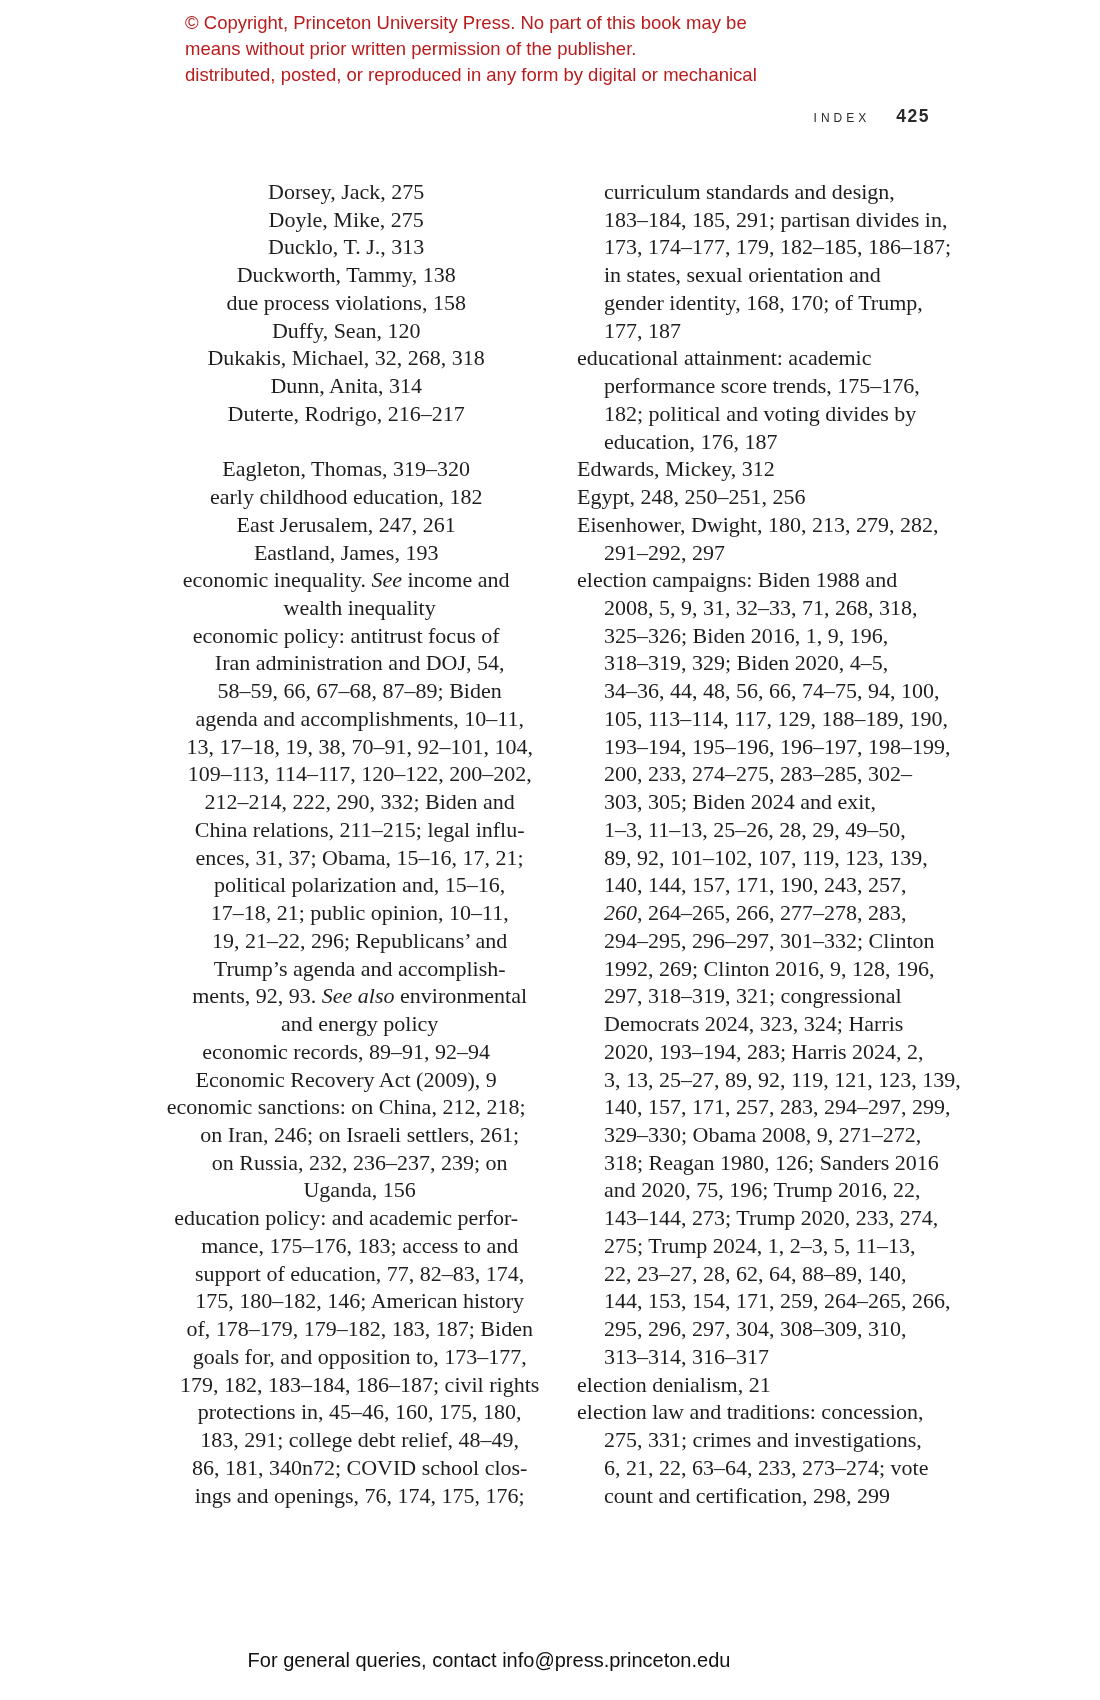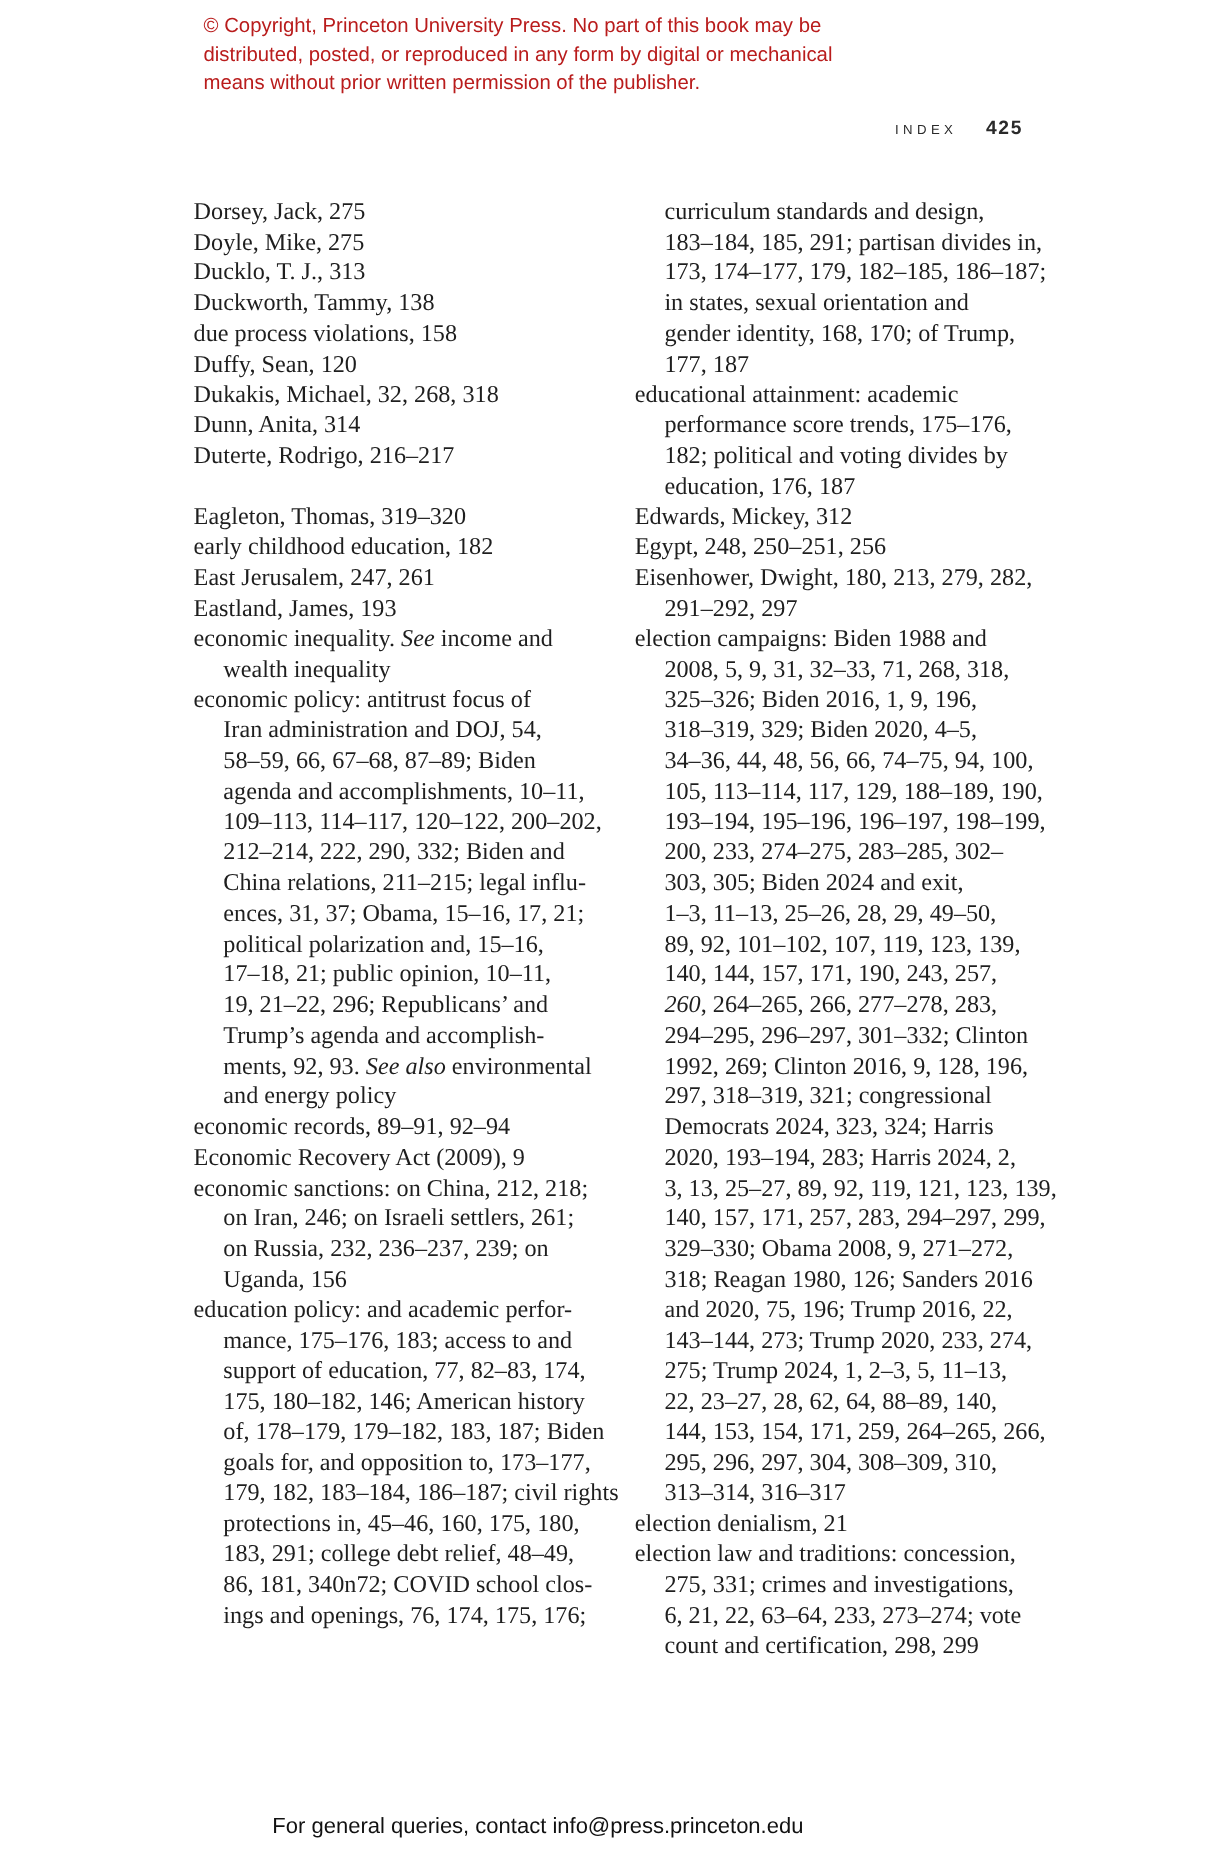--- a/index.html
+++ b/index.html
@@ -43,42 +43,42 @@
     font-weight: bold;
     letter-spacing: 1.5px;
   }
   .col {
     position: absolute;
     top: 178px;
     font-size: 22px;
     line-height: 27.74px;
     white-space: nowrap;
   }
-  .col-left  { left: 176px; }
+  .col-left  { left: 153px; text-align: center; }
   .col-right { left: 577px; }
   .index-line.indent { padding-left: 27px; }
   .footer {
     position: absolute;
     top: 1647px;
     left: 0;
     width: 978px;
     text-align: center;
     font-family: "Liberation Sans", sans-serif;
     font-size: 20px;
     line-height: 26px;
     color: #111111;
   }
 </style>
 </head>
 <body>
 
 <div class="copyright">
   <div>© Copyright, Princeton University Press. No part of this book may be</div>
+  <div>means without prior written permission of the publisher.</div>
   <div>distributed, posted, or reproduced in any form by digital or mechanical</div>
-  <div>means without prior written permission of the publisher.</div>
 </div>
 
 <div class="page-header">
   <span class="index-label">INDEX</span>
   <span class="page-num">425</span>
 </div>
 
 <div class="col col-left" id="col-left">
     <div class="index-line">Dorsey, Jack, 275</div>
     <div class="index-line">Doyle, Mike, 275</div>
@@ -93,20 +93,21 @@
     <div class="index-line">Eagleton, Thomas, 319–320</div>
     <div class="index-line">early childhood education, 182</div>
     <div class="index-line">East Jerusalem, 247, 261</div>
     <div class="index-line">Eastland, James, 193</div>
     <div class="index-line">economic inequality. <i>See</i> income and</div>
     <div class="index-line indent">wealth inequality</div>
     <div class="index-line">economic policy: antitrust focus of</div>
     <div class="index-line indent">Iran administration and DOJ, 54,</div>
     <div class="index-line indent">58–59, 66, 67–68, 87–89; Biden</div>
     <div class="index-line indent">agenda and accomplishments, 10–11,</div>
+    <div class="index-line indent">13, 17–18, 19, 38, 70–91, 92–101, 104,</div>
     <div class="index-line indent">109–113, 114–117, 120–122, 200–202,</div>
     <div class="index-line indent">212–214, 222, 290, 332; Biden and</div>
     <div class="index-line indent">China relations, 211–215; legal influ-</div>
     <div class="index-line indent">ences, 31, 37; Obama, 15–16, 17, 21;</div>
     <div class="index-line indent">political polarization and, 15–16,</div>
     <div class="index-line indent">17–18, 21; public opinion, 10–11,</div>
     <div class="index-line indent">19, 21–22, 296; Republicans’ and</div>
     <div class="index-line indent">Trump’s agenda and accomplish-</div>
     <div class="index-line indent">ments, 92, 93. <i>See also</i> environmental</div>
     <div class="index-line indent">and energy policy</div>

